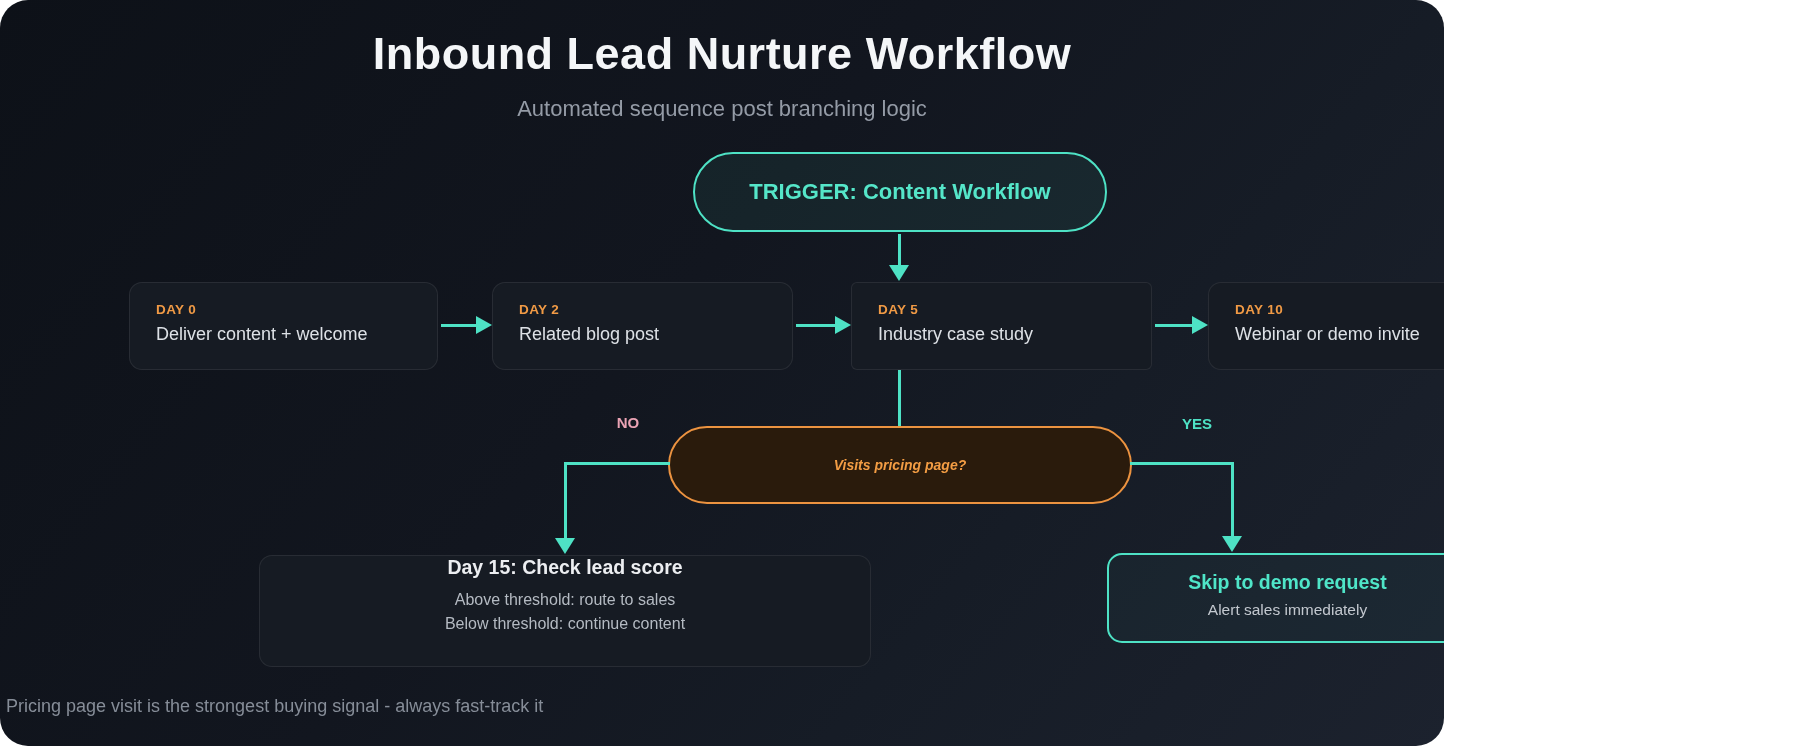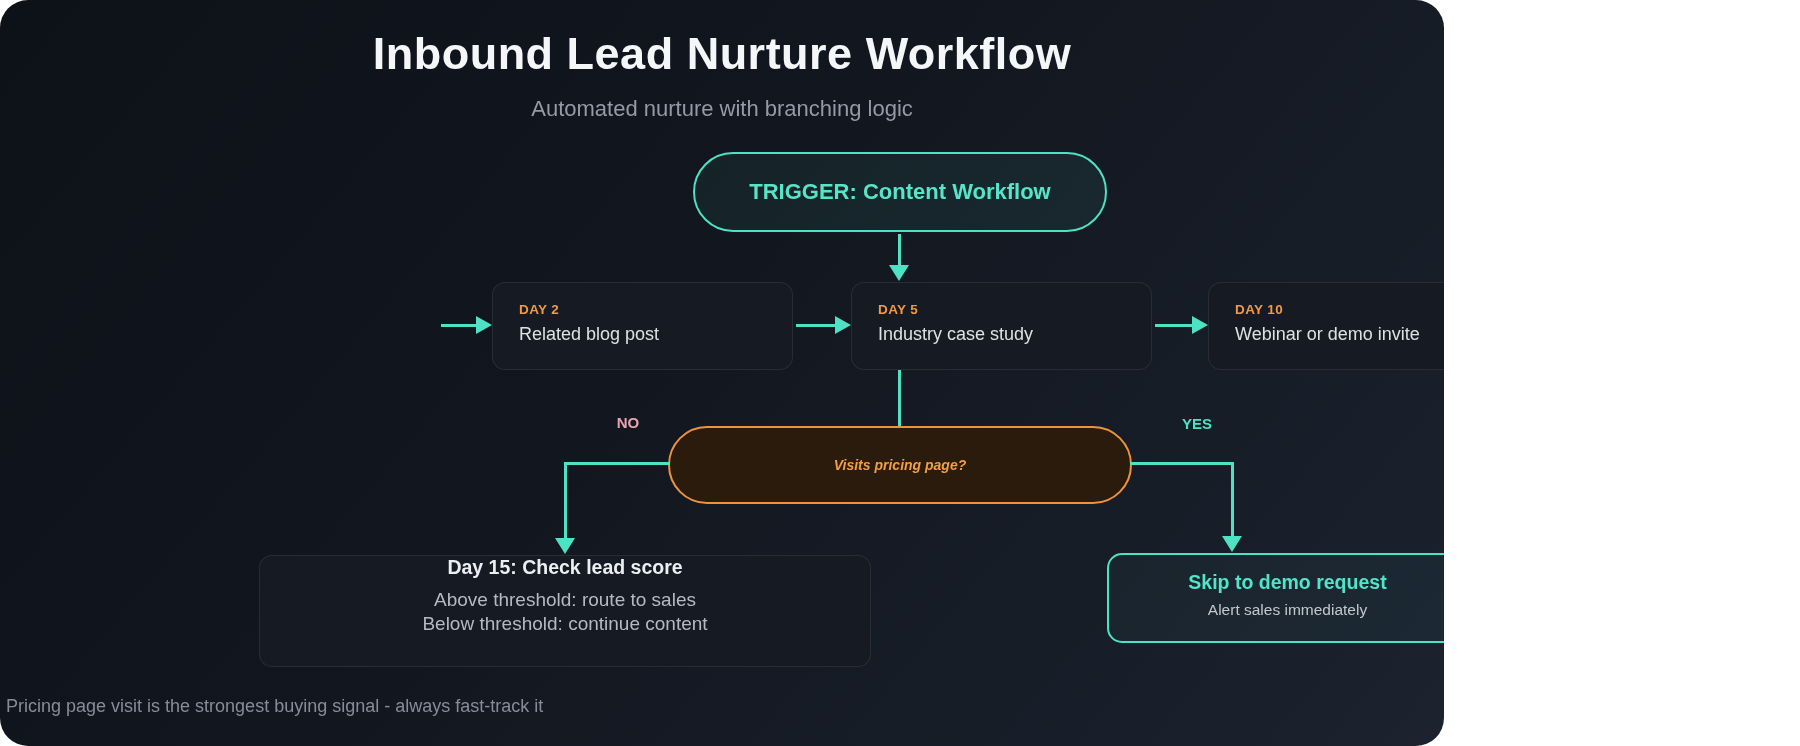--- a/index.html
+++ b/index.html
@@ -53,52 +53,56 @@
     border-top:16px solid #4ee2c5;
   }
   .result{
     position:absolute;box-sizing:border-box;border-radius:13px;text-align:center;
   }
   .no-box{
     left:259px;top:555px;width:612px;height:112px;
     background:#161b23;border:1px solid rgba(255,255,255,0.08);
   }
   .no-box .r-title{font-size:19.5px;font-weight:600;color:#eceef1;margin-bottom:9px;}
-  .no-box .r-line{font-size:19px;color:#b4bac2;line-height:24px;}
+  .no-box .r-line{font-size:16px;color:#b4bac2;line-height:24px;}
   .yes-box{
     left:1107px;top:553px;width:361px;height:90px;border-radius:15px;
     background:rgba(78,226,197,0.04);border:2.5px solid #4ee2c5;padding-top:16px;
   }
   .yes-box .r-title{font-size:19.5px;font-weight:700;color:#4fe5c8;margin-bottom:7px;}
   .yes-box .r-sub{font-size:15.5px;color:#c3c8cf;}
   .footer{
     position:absolute;top:696px;left:0;width:100%;
     font-size:18px;color:#868d98;padding-left:6px;
   }
 </style>
 </head>
 <body>
 
 <div class="canvas">
 
   <div class="title">Inbound Lead Nurture Workflow</div>
-  <div class="subtitle">Automated nurture with branching logic</div>
+  <div class="subtitle">Automated sequence post branching logic</div>
 
   <div class="trigger">
     <span>TRIGGER: Content Workflow</span>
   </div>
 
   <div class="vline" style="left:898px;top:234px;height:32px;"></div>
   <div class="arr-down" style="left:889px;top:265px;"></div>
 
+  <div class="step" style="left:129px;width:309px;">
+    <div class="day">DAY 0</div>
+    <div class="step-text">Deliver content + welcome</div>
+  </div>
   <div class="step" style="left:492px;width:301px;">
     <div class="day">DAY 2</div>
     <div class="step-text">Related blog post</div>
   </div>
-  <div class="step" style="left:851px;width:301px;">
+  <div class="step" style="left:851px;width:301px;border-radius:6px;">
     <div class="day">DAY 5</div>
     <div class="step-text">Industry case study</div>
   </div>
   <div class="step" style="left:1208px;width:310px;">
     <div class="day">DAY 10</div>
     <div class="step-text">Webinar or demo invite</div>
   </div>
 
   <div class="hline" style="left:441px;top:324px;width:36px;"></div>
   <div class="arr-right" style="left:476px;top:316px;"></div>

